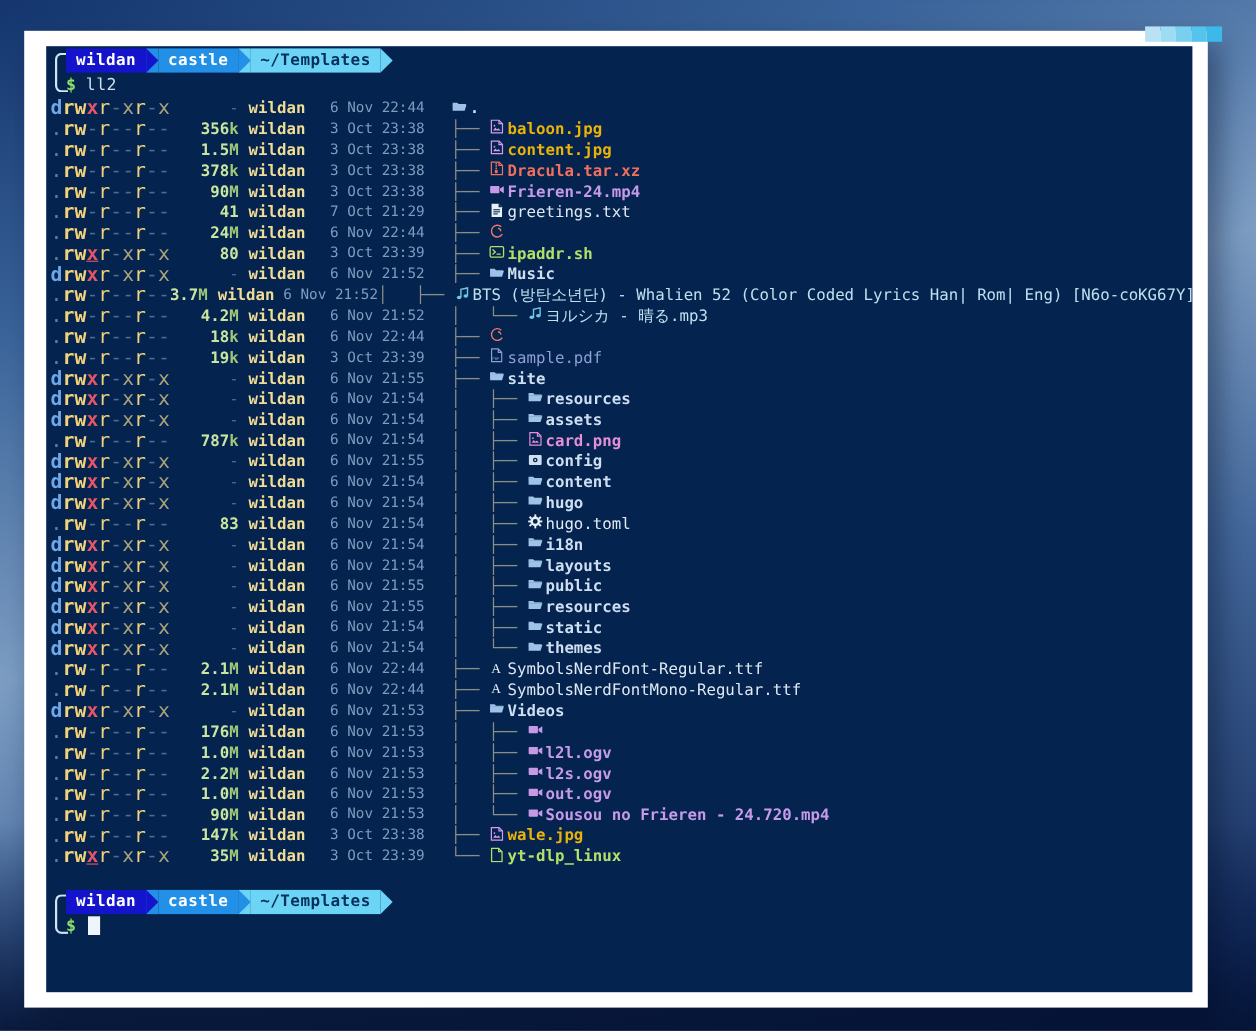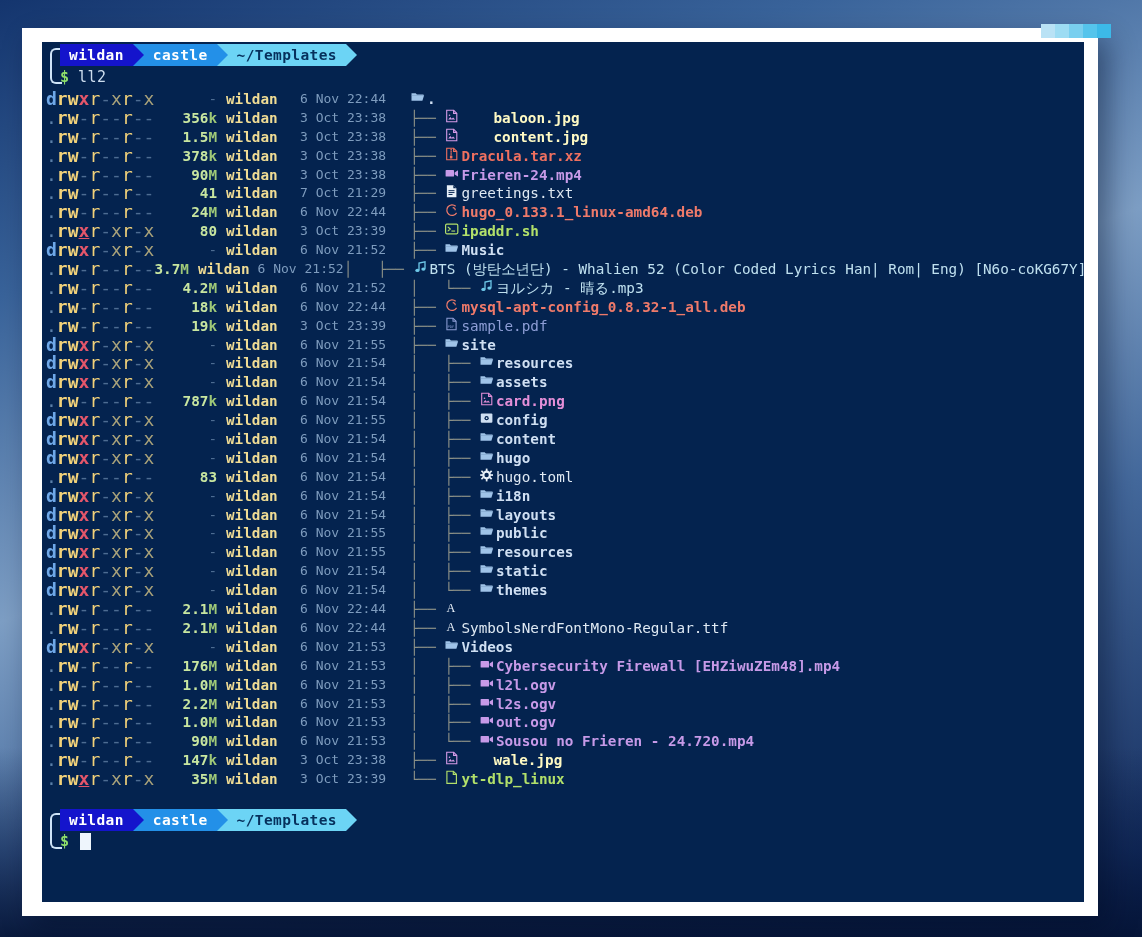--- a/index.html
+++ b/index.html
@@ -126,21 +126,21 @@
   }
   .tree{
     color:#8a8f86; font-size:14.3px; white-space:pre;
     letter-spacing:0px;
   }
   .icon{ font-size:14.3px; margin-right:2px; }
   .name{ font-size:14.3px; white-space:pre; }
 
   
   .n-dir   { color:#cfdff2; font-weight:bold; }
-  .n-img   { color:#fef9c3; font-weight:bold;margin-left:32px; }
+  .n-img   { color:#eab308; font-weight:bold; }
   .n-imgpk { color:#e48fd8; font-weight:bold; }
   .n-arch  { color:#f0705f; font-weight:bold; }
   .n-vid   { color:#c79ae8; font-weight:bold; }
   .n-txt   { color:#dfe9f3; font-weight:normal; }
   .n-deb   { color:#ef7a6a; font-weight:bold; }
   .n-sh    { color:#b2e06a; font-weight:bold; }
   .n-audio { color:#bfe0ef; font-weight:normal; }
   .n-pdf   { color:#8e9ed6; font-weight:normal; }
   .n-font  { color:#dfe9f3; font-weight:normal; }
   .n-exec  { color:#b2e06a; font-weight:bold; }
@@ -231,21 +231,21 @@
         <div class="row"><span class="perm"><span class="p-dot">.</span><span class="p-rw">r</span><span class="p-rw">w</span><span class="p-dash">-</span><span class="p-r">r</span><span class="p-dash">-</span><span class="p-dash">-</span><span class="p-r">r</span><span class="p-dash">-</span><span class="p-dash">-</span></span><span class="size">41</span><span class="user">wildan</span><span class="date">7 Oct 21:29</span><span class="tree">├── </span><span class="icon svgi i-txt"><svg width="15" height="14" viewBox="0 0 14 14">
               <path d="M2.4 1.2h6.4l3.1 3.1v9h-9.5z" fill="currentColor"></path>
               <path d="M8.8 1.2v3.1h3.1" fill="#04234f"></path>
               <rect x="4" y="6.2" width="6" height=".95" fill="#04234f"></rect>
               <rect x="4" y="8.1" width="6" height=".95" fill="#04234f"></rect>
               <rect x="4" y="10" width="4" height=".95" fill="#04234f"></rect>
             </svg></span><span class="name n-txt">greetings.txt</span></div>
         <div class="row"><span class="perm"><span class="p-dot">.</span><span class="p-rw">r</span><span class="p-rw">w</span><span class="p-dash">-</span><span class="p-r">r</span><span class="p-dash">-</span><span class="p-dash">-</span><span class="p-r">r</span><span class="p-dash">-</span><span class="p-dash">-</span></span><span class="size">24<span class="u">M</span></span><span class="user">wildan</span><span class="date">6 Nov 22:44</span><span class="tree">├── </span><span class="icon svgi i-deb"><svg width="15" height="14" viewBox="0 0 14 14">
               <path d="M11.2 3.2a5.3 5.3 0 1 0 .9 6.7" fill="none" stroke="currentColor" stroke-width="1.25"></path>
               <path d="M8.2 4.6c1.7.1 2.6 1.1 2.5 2.6" fill="none" stroke="currentColor" stroke-width="1.25"></path>
-            </svg></span><span class="name n-deb">hugo_0.133.1_linux-amd64.deb</span></div>
+            </svg></span></div>
         <div class="row"><span class="perm"><span class="p-dot">.</span><span class="p-rw">r</span><span class="p-rw">w</span><span class="p-xu">x</span><span class="p-r">r</span><span class="p-dash">-</span><span class="p-xg">x</span><span class="p-r">r</span><span class="p-dash">-</span><span class="p-xg">x</span></span><span class="size">80</span><span class="user">wildan</span><span class="date">3 Oct 23:39</span><span class="tree">├── </span><span class="icon svgi i-sh"><svg width="15" height="14" viewBox="0 0 14 14">
               <rect x="1.1" y="2.2" width="12.2" height="9.6" rx="1.2" fill="none" stroke="currentColor" stroke-width="1.2"></rect>
               <path d="M3.6 5.1l2.2 1.9-2.2 1.9" fill="none" stroke="currentColor" stroke-width="1.2" stroke-linecap="round" stroke-linejoin="round"></path>
               <rect x="6.9" y="8.5" width="3.7" height="1.1" fill="currentColor"></rect>
             </svg></span><span class="name n-sh">ipaddr.sh</span></div>
         <div class="row"><span class="perm"><span class="p-d">d</span><span class="p-rw">r</span><span class="p-rw">w</span><span class="p-x">x</span><span class="p-r">r</span><span class="p-dash">-</span><span class="p-xg">x</span><span class="p-r">r</span><span class="p-dash">-</span><span class="p-xg">x</span></span><span class="size empty">-</span><span class="user">wildan</span><span class="date">6 Nov 21:52</span><span class="tree">├── </span><span class="icon svgi i-folder"><svg width="15" height="14" viewBox="0 0 14 14">
               <path d="M1 3.3h4.2l1.2 1.3H13v1H1z" fill="currentColor"></path>
               <path d="M1 5.3h12.6l-1.7 5.4H1z" fill="currentColor"></path>
             </svg></span><span class="name n-dir">Music</span></div>
         <div class="row"><span class="perm"><span class="p-dot">.</span><span class="p-rw">r</span><span class="p-rw">w</span><span class="p-dash">-</span><span class="p-r">r</span><span class="p-dash">-</span><span class="p-dash">-</span><span class="p-r">r</span><span class="p-dash">-</span><span class="p-dash">-</span></span><span class="size">3.7<span class="u">M</span></span><span class="user">wildan</span><span class="date">6 Nov 21:52</span><span class="tree">│   ├── </span><span class="icon svgi i-audio"><svg width="15" height="14" viewBox="0 0 14 14">
@@ -254,21 +254,21 @@
               <ellipse cx="9.9" cy="9.1" rx="2.1" ry="1.6" fill="currentColor"></ellipse>
             </svg></span><span class="name n-audio">BTS (방탄소년단) - Whalien 52 (Color Coded Lyrics Han| Rom| Eng) [N6o-coKG67Y].mp3</span></div>
         <div class="row"><span class="perm"><span class="p-dot">.</span><span class="p-rw">r</span><span class="p-rw">w</span><span class="p-dash">-</span><span class="p-r">r</span><span class="p-dash">-</span><span class="p-dash">-</span><span class="p-r">r</span><span class="p-dash">-</span><span class="p-dash">-</span></span><span class="size">4.2<span class="u">M</span></span><span class="user">wildan</span><span class="date">6 Nov 21:52</span><span class="tree">│   └── </span><span class="icon svgi i-audio"><svg width="15" height="14" viewBox="0 0 14 14">
               <path d="M5.5 10.2V3.1l6-1.3v7" fill="none" stroke="currentColor" stroke-width="1.3"></path>
               <ellipse cx="3.9" cy="10.4" rx="2.1" ry="1.6" fill="currentColor"></ellipse>
               <ellipse cx="9.9" cy="9.1" rx="2.1" ry="1.6" fill="currentColor"></ellipse>
             </svg></span><span class="name n-audio">ヨルシカ - 晴る.mp3</span></div>
         <div class="row"><span class="perm"><span class="p-dot">.</span><span class="p-rw">r</span><span class="p-rw">w</span><span class="p-dash">-</span><span class="p-r">r</span><span class="p-dash">-</span><span class="p-dash">-</span><span class="p-r">r</span><span class="p-dash">-</span><span class="p-dash">-</span></span><span class="size">18<span class="u">k</span></span><span class="user">wildan</span><span class="date">6 Nov 22:44</span><span class="tree">├── </span><span class="icon svgi i-deb"><svg width="15" height="14" viewBox="0 0 14 14">
               <path d="M11.2 3.2a5.3 5.3 0 1 0 .9 6.7" fill="none" stroke="currentColor" stroke-width="1.25"></path>
               <path d="M8.2 4.6c1.7.1 2.6 1.1 2.5 2.6" fill="none" stroke="currentColor" stroke-width="1.25"></path>
-            </svg></span><span class="name n-deb">mysql-apt-config_0.8.32-1_all.deb</span></div>
+            </svg></span></div>
         <div class="row"><span class="perm"><span class="p-dot">.</span><span class="p-rw">r</span><span class="p-rw">w</span><span class="p-dash">-</span><span class="p-r">r</span><span class="p-dash">-</span><span class="p-dash">-</span><span class="p-r">r</span><span class="p-dash">-</span><span class="p-dash">-</span></span><span class="size">19<span class="u">k</span></span><span class="user">wildan</span><span class="date">3 Oct 23:39</span><span class="tree">├── </span><span class="icon svgi i-pdf"><svg width="15" height="14" viewBox="0 0 14 14">
               <path d="M2.4 1.2h6.1l3.1 3.1v8.4h-9.2z" fill="none" stroke="currentColor" stroke-width="1.05"></path>
               <path d="M8.5 1.2v3.1h3.1" fill="none" stroke="currentColor" stroke-width="1.05"></path>
               <text x="3.1" y="11.4" font-size="3.6" font-family="monospace" fill="currentColor">PDF</text>
             </svg></span><span class="name n-pdf">sample.pdf</span></div>
         <div class="row"><span class="perm"><span class="p-d">d</span><span class="p-rw">r</span><span class="p-rw">w</span><span class="p-x">x</span><span class="p-r">r</span><span class="p-dash">-</span><span class="p-xg">x</span><span class="p-r">r</span><span class="p-dash">-</span><span class="p-xg">x</span></span><span class="size empty">-</span><span class="user">wildan</span><span class="date">6 Nov 21:55</span><span class="tree">├── </span><span class="icon svgi i-folder"><svg width="15" height="14" viewBox="0 0 14 14">
               <path d="M1 3.3h4.2l1.2 1.3H13v1H1z" fill="currentColor"></path>
               <path d="M1 5.3h12.6l-1.7 5.4H1z" fill="currentColor"></path>
             </svg></span><span class="name n-dir">site</span></div>
         <div class="row"><span class="perm"><span class="p-d">d</span><span class="p-rw">r</span><span class="p-rw">w</span><span class="p-x">x</span><span class="p-r">r</span><span class="p-dash">-</span><span class="p-xg">x</span><span class="p-r">r</span><span class="p-dash">-</span><span class="p-xg">x</span></span><span class="size empty">-</span><span class="user">wildan</span><span class="date">6 Nov 21:54</span><span class="tree">│   ├── </span><span class="icon svgi i-folder"><svg width="15" height="14" viewBox="0 0 14 14">
@@ -330,32 +330,32 @@
         <div class="row"><span class="perm"><span class="p-d">d</span><span class="p-rw">r</span><span class="p-rw">w</span><span class="p-x">x</span><span class="p-r">r</span><span class="p-dash">-</span><span class="p-xg">x</span><span class="p-r">r</span><span class="p-dash">-</span><span class="p-xg">x</span></span><span class="size empty">-</span><span class="user">wildan</span><span class="date">6 Nov 21:54</span><span class="tree">│   ├── </span><span class="icon svgi i-folder"><svg width="15" height="14" viewBox="0 0 14 14">
               <path d="M1 3.3h4.2l1.2 1.3H13v1H1z" fill="currentColor"></path>
               <path d="M1 5.3h12.6l-1.7 5.4H1z" fill="currentColor"></path>
             </svg></span><span class="name n-dir">static</span></div>
         <div class="row"><span class="perm"><span class="p-d">d</span><span class="p-rw">r</span><span class="p-rw">w</span><span class="p-x">x</span><span class="p-r">r</span><span class="p-dash">-</span><span class="p-xg">x</span><span class="p-r">r</span><span class="p-dash">-</span><span class="p-xg">x</span></span><span class="size empty">-</span><span class="user">wildan</span><span class="date">6 Nov 21:54</span><span class="tree">│   └── </span><span class="icon svgi i-folder"><svg width="15" height="14" viewBox="0 0 14 14">
               <path d="M1 3.3h4.2l1.2 1.3H13v1H1z" fill="currentColor"></path>
               <path d="M1 5.3h12.6l-1.7 5.4H1z" fill="currentColor"></path>
             </svg></span><span class="name n-dir">themes</span></div>
         <div class="row"><span class="perm"><span class="p-dot">.</span><span class="p-rw">r</span><span class="p-rw">w</span><span class="p-dash">-</span><span class="p-r">r</span><span class="p-dash">-</span><span class="p-dash">-</span><span class="p-r">r</span><span class="p-dash">-</span><span class="p-dash">-</span></span><span class="size">2.1<span class="u">M</span></span><span class="user">wildan</span><span class="date">6 Nov 22:44</span><span class="tree">├── </span><span class="icon svgi i-font"><svg width="15" height="14" viewBox="0 0 14 14">
               <text x="2" y="11.6" font-size="12.2" font-family="serif" fill="currentColor">A</text>
-            </svg></span></div>
+            </svg></span><span class="name n-font">SymbolsNerdFont-Regular.ttf</span></div>
         <div class="row"><span class="perm"><span class="p-dot">.</span><span class="p-rw">r</span><span class="p-rw">w</span><span class="p-dash">-</span><span class="p-r">r</span><span class="p-dash">-</span><span class="p-dash">-</span><span class="p-r">r</span><span class="p-dash">-</span><span class="p-dash">-</span></span><span class="size">2.1<span class="u">M</span></span><span class="user">wildan</span><span class="date">6 Nov 22:44</span><span class="tree">├── </span><span class="icon svgi i-font"><svg width="15" height="14" viewBox="0 0 14 14">
               <text x="2" y="11.6" font-size="12.2" font-family="serif" fill="currentColor">A</text>
             </svg></span><span class="name n-font">SymbolsNerdFontMono-Regular.ttf</span></div>
         <div class="row"><span class="perm"><span class="p-d">d</span><span class="p-rw">r</span><span class="p-rw">w</span><span class="p-x">x</span><span class="p-r">r</span><span class="p-dash">-</span><span class="p-xg">x</span><span class="p-r">r</span><span class="p-dash">-</span><span class="p-xg">x</span></span><span class="size empty">-</span><span class="user">wildan</span><span class="date">6 Nov 21:53</span><span class="tree">├── </span><span class="icon svgi i-folder"><svg width="15" height="14" viewBox="0 0 14 14">
               <path d="M1 3.3h4.2l1.2 1.3H13v1H1z" fill="currentColor"></path>
               <path d="M1 5.3h12.6l-1.7 5.4H1z" fill="currentColor"></path>
             </svg></span><span class="name n-dir">Videos</span></div>
         <div class="row"><span class="perm"><span class="p-dot">.</span><span class="p-rw">r</span><span class="p-rw">w</span><span class="p-dash">-</span><span class="p-r">r</span><span class="p-dash">-</span><span class="p-dash">-</span><span class="p-r">r</span><span class="p-dash">-</span><span class="p-dash">-</span></span><span class="size">176<span class="u">M</span></span><span class="user">wildan</span><span class="date">6 Nov 21:53</span><span class="tree">│   ├── </span><span class="icon svgi i-vid"><svg width="15" height="14" viewBox="0 0 14 14">
               <rect x="1.1" y="4" width="8.4" height="6.6" rx=".7" fill="currentColor"></rect>
               <path d="M10.1 6.4l3.4-2.1v6.3l-3.4-2.1z" fill="currentColor"></path>
-            </svg></span><span class="name n-vid">Cybersecurity Firewall [EHZiwuZEm48].mp4</span></div>
+            </svg></span></div>
         <div class="row"><span class="perm"><span class="p-dot">.</span><span class="p-rw">r</span><span class="p-rw">w</span><span class="p-dash">-</span><span class="p-r">r</span><span class="p-dash">-</span><span class="p-dash">-</span><span class="p-r">r</span><span class="p-dash">-</span><span class="p-dash">-</span></span><span class="size">1.0<span class="u">M</span></span><span class="user">wildan</span><span class="date">6 Nov 21:53</span><span class="tree">│   ├── </span><span class="icon svgi i-vid"><svg width="15" height="14" viewBox="0 0 14 14">
               <rect x="1.1" y="4" width="8.4" height="6.6" rx=".7" fill="currentColor"></rect>
               <path d="M10.1 6.4l3.4-2.1v6.3l-3.4-2.1z" fill="currentColor"></path>
             </svg></span><span class="name n-vid">l2l.ogv</span></div>
         <div class="row"><span class="perm"><span class="p-dot">.</span><span class="p-rw">r</span><span class="p-rw">w</span><span class="p-dash">-</span><span class="p-r">r</span><span class="p-dash">-</span><span class="p-dash">-</span><span class="p-r">r</span><span class="p-dash">-</span><span class="p-dash">-</span></span><span class="size">2.2<span class="u">M</span></span><span class="user">wildan</span><span class="date">6 Nov 21:53</span><span class="tree">│   ├── </span><span class="icon svgi i-vid"><svg width="15" height="14" viewBox="0 0 14 14">
               <rect x="1.1" y="4" width="8.4" height="6.6" rx=".7" fill="currentColor"></rect>
               <path d="M10.1 6.4l3.4-2.1v6.3l-3.4-2.1z" fill="currentColor"></path>
             </svg></span><span class="name n-vid">l2s.ogv</span></div>
         <div class="row"><span class="perm"><span class="p-dot">.</span><span class="p-rw">r</span><span class="p-rw">w</span><span class="p-dash">-</span><span class="p-r">r</span><span class="p-dash">-</span><span class="p-dash">-</span><span class="p-r">r</span><span class="p-dash">-</span><span class="p-dash">-</span></span><span class="size">1.0<span class="u">M</span></span><span class="user">wildan</span><span class="date">6 Nov 21:53</span><span class="tree">│   ├── </span><span class="icon svgi i-vid"><svg width="15" height="14" viewBox="0 0 14 14">
               <rect x="1.1" y="4" width="8.4" height="6.6" rx=".7" fill="currentColor"></rect>

